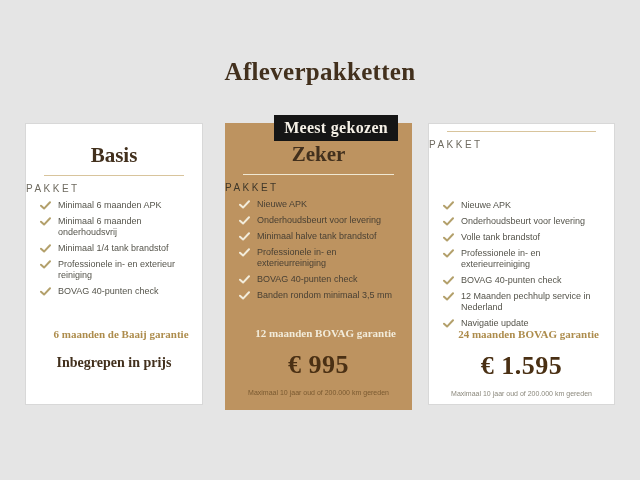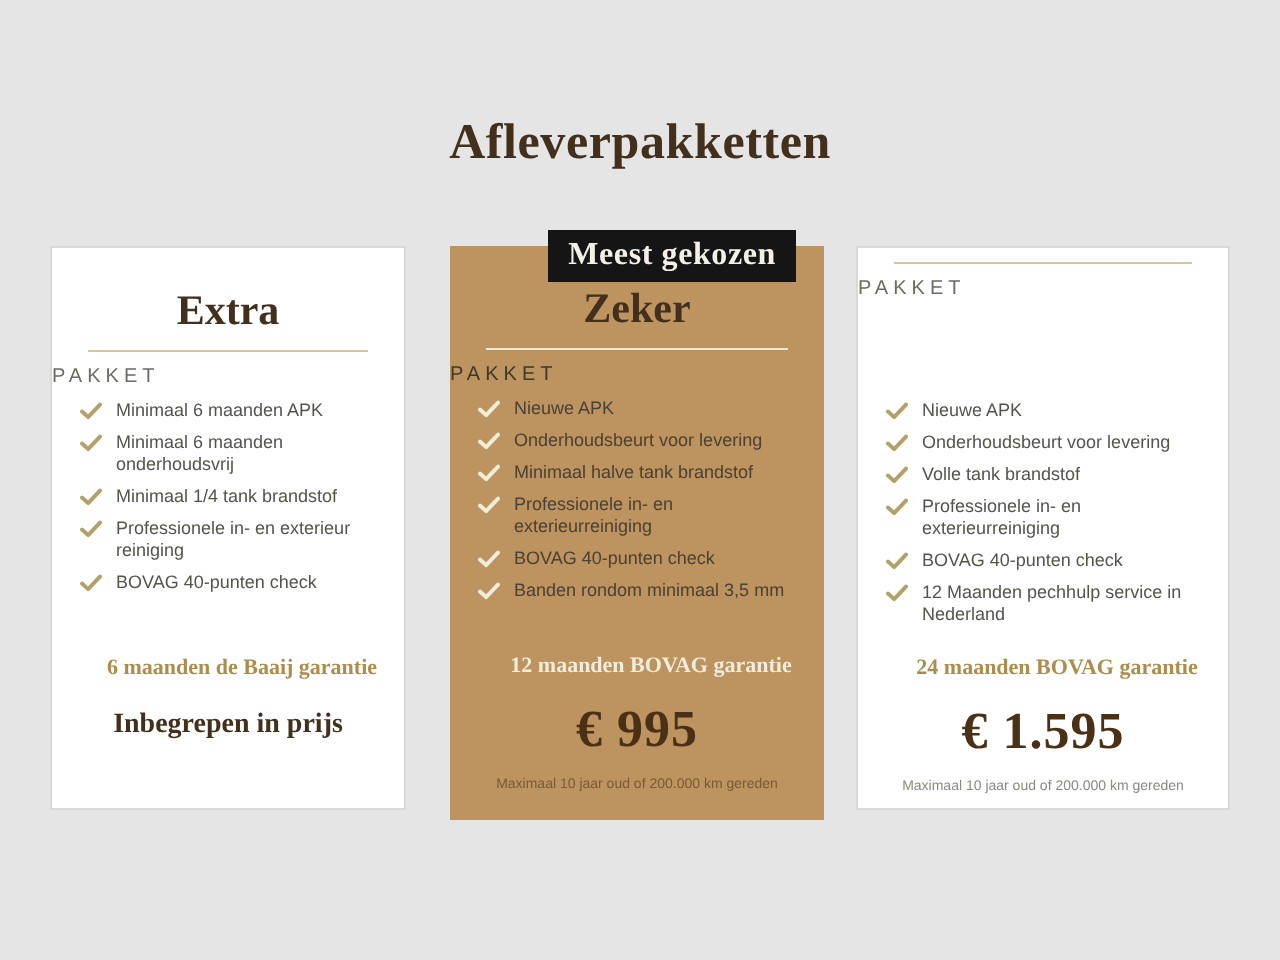--- a/index.html
+++ b/index.html
@@ -77,21 +77,21 @@
 </style>
 </head>
 <body>
 
 <div class="stage">
   <h1 class="page-title">Afleverpakketten</h1>
 
   <div class="cards">
 
     <section class="card">
-      <h2 class="card-title">Extra</h2>
+      <h2 class="card-title">Basis</h2>
       <div class="rule"></div>
       <div class="card-subtitle">PAKKET</div>
       <ul class="features">
         <li class="feature">
           <span class="check">
               <svg viewBox="0 0 12 10">
                 <path d="M1 5.3 L4.4 8.4 L11 1.4" fill="none" stroke="currentColor" stroke-width="2.2" stroke-linecap="round" stroke-linejoin="round"></path>
               </svg>
             </span>
           <span>Minimaal 6 maanden APK</span>
@@ -238,20 +238,28 @@
           <span>BOVAG 40-punten check</span>
         </li>
         <li class="feature">
           <span class="check">
               <svg viewBox="0 0 12 10">
                 <path d="M1 5.3 L4.4 8.4 L11 1.4" fill="none" stroke="currentColor" stroke-width="2.2" stroke-linecap="round" stroke-linejoin="round"></path>
               </svg>
             </span>
           <span>12 Maanden pechhulp service in Nederland</span>
         </li>
+        <li class="feature">
+          <span class="check">
+              <svg viewBox="0 0 12 10">
+                <path d="M1 5.3 L4.4 8.4 L11 1.4" fill="none" stroke="currentColor" stroke-width="2.2" stroke-linecap="round" stroke-linejoin="round"></path>
+              </svg>
+            </span>
+          <span>Navigatie update</span>
+        </li>
       </ul>
       <div class="guarantee">24 maanden BOVAG garantie</div>
       <div class="price">€ 1.595</div>
       <div class="price-note">Maximaal 10 jaar oud of 200.000 km gereden</div>
     </section>
 
   </div>
 </div>
 
 </body></html>

